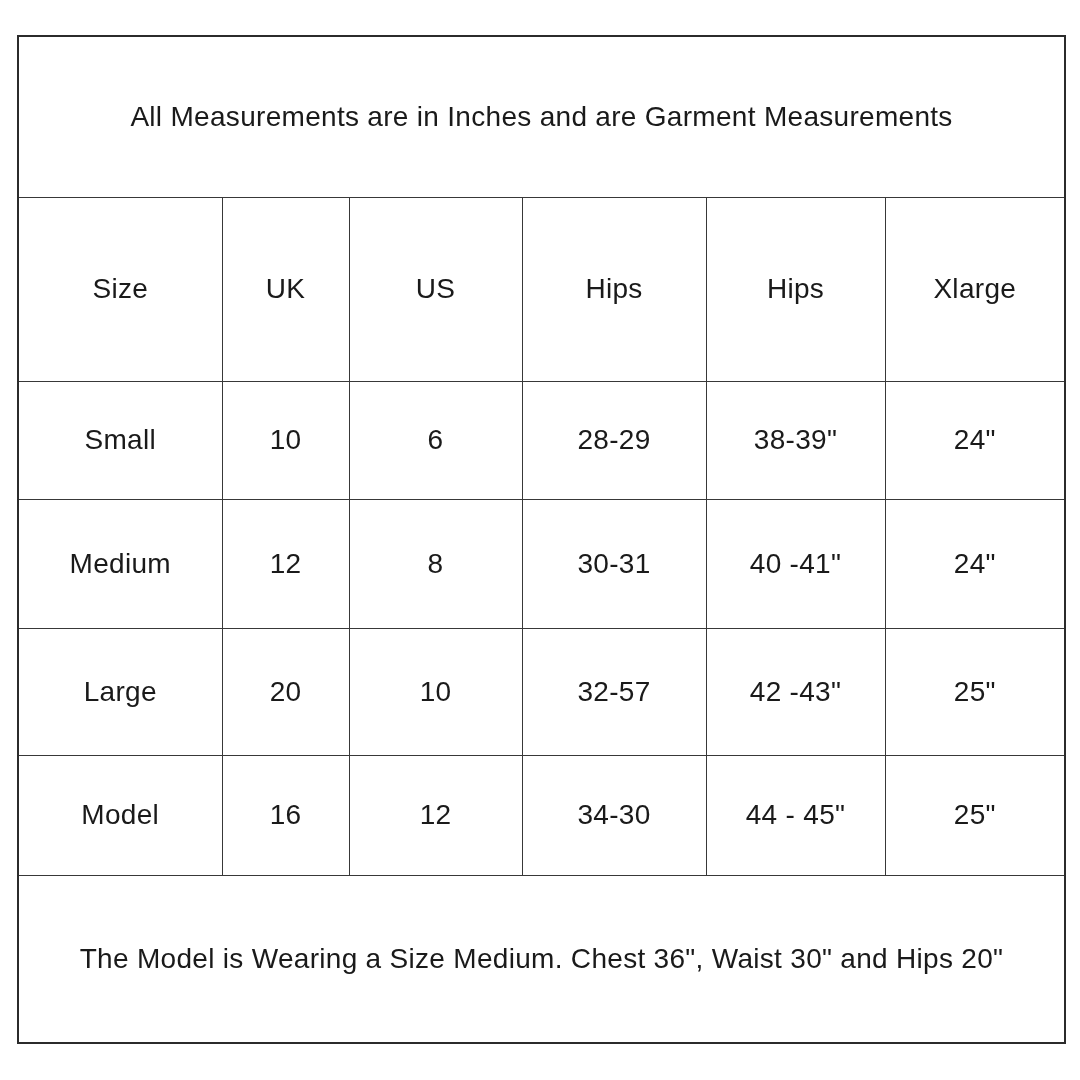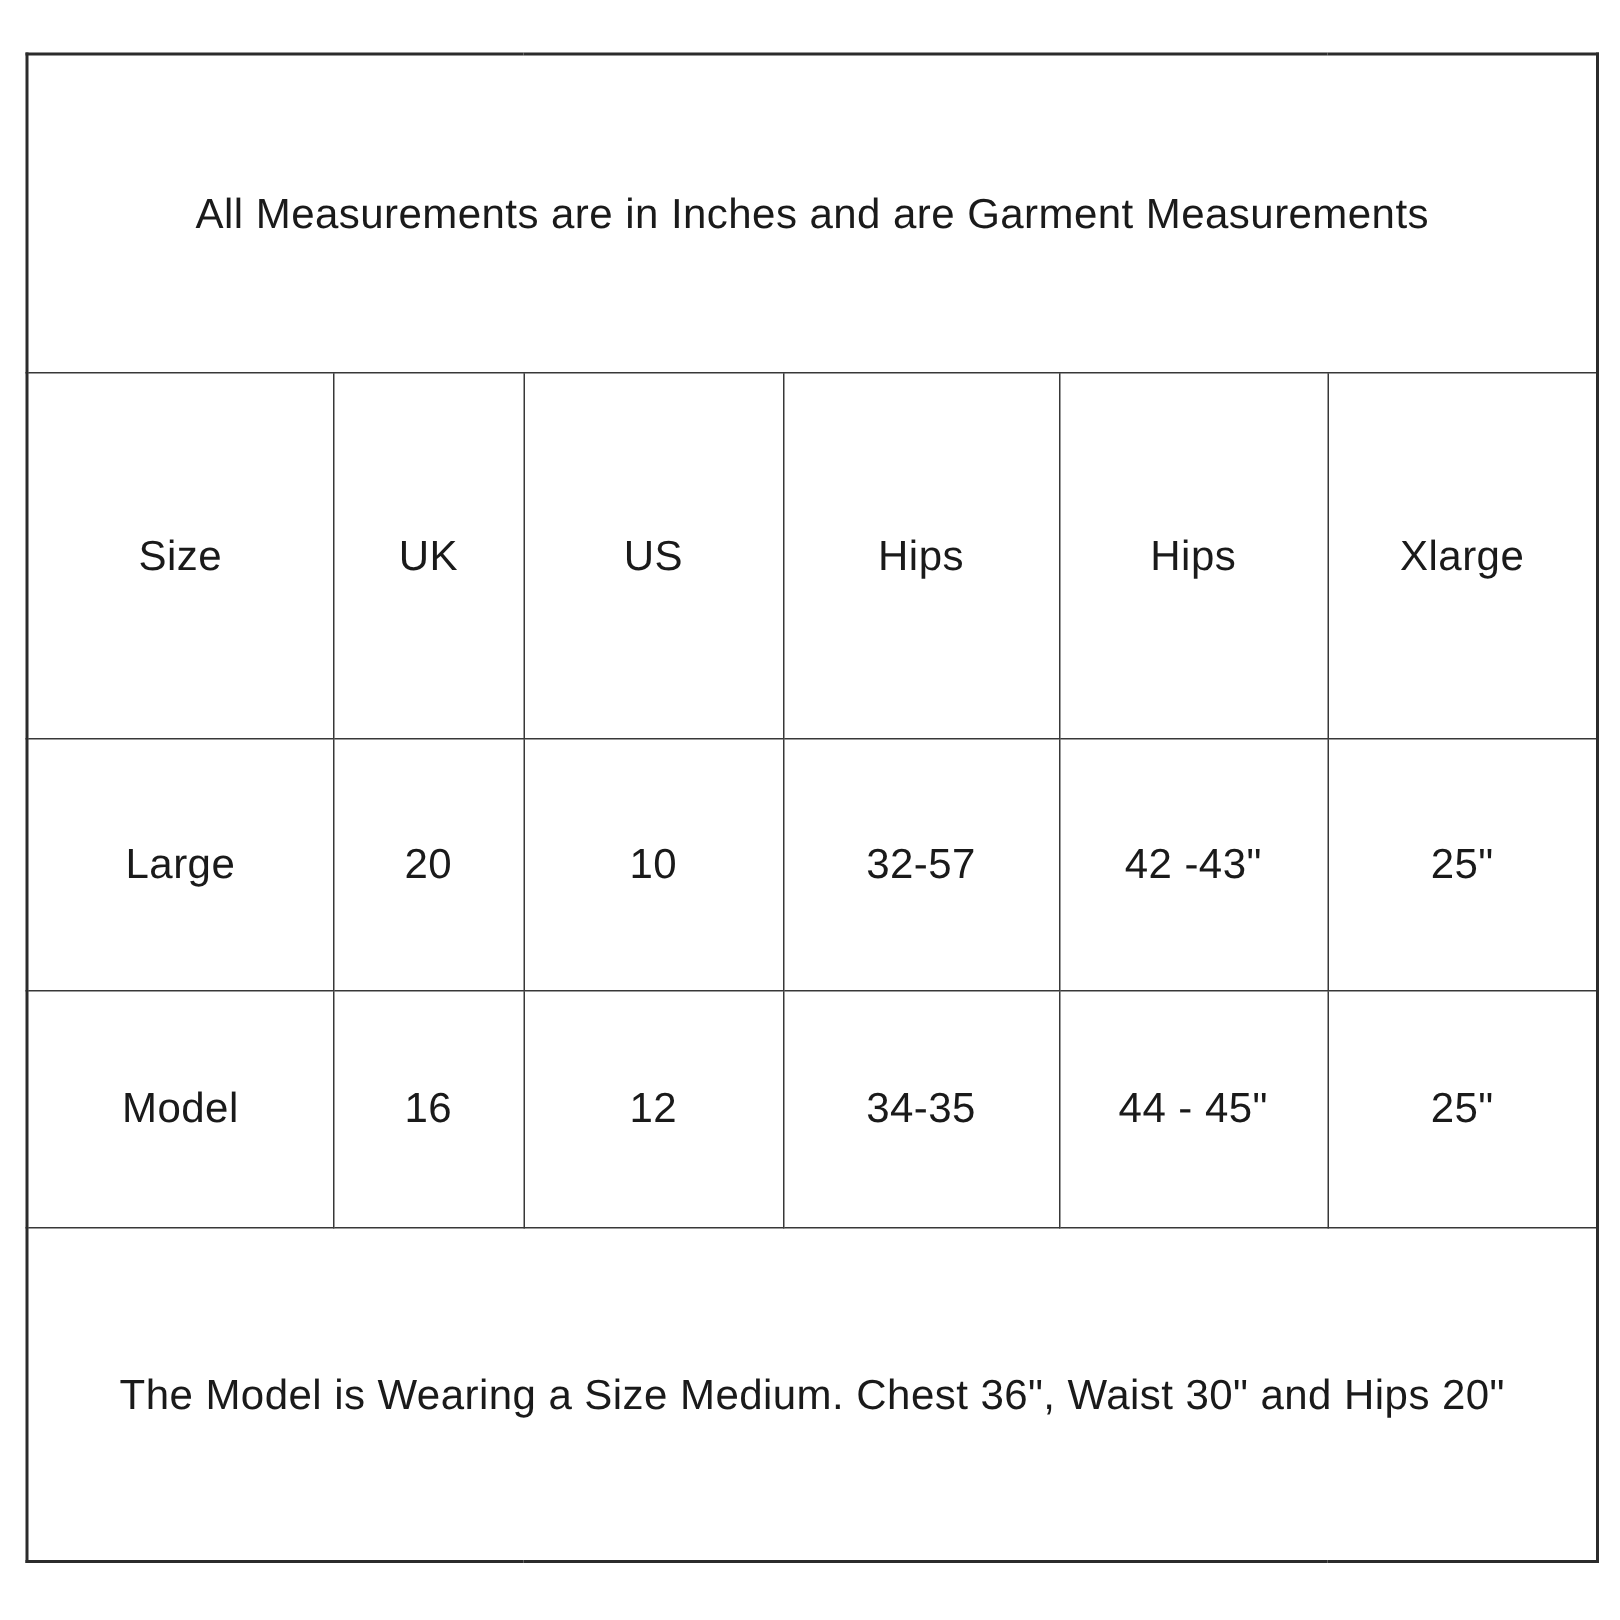--- a/index.html
+++ b/index.html
@@ -61,33 +61,49 @@
         <td colspan="6" class="title-cell">All Measurements are in Inches and are Garment Measurements</td>
       </tr>
       <tr style="height:184px">
         <td>Size</td>
         <td>UK</td>
         <td>US</td>
         <td>Hips</td>
         <td>Hips</td>
         <td>Xlarge</td>
       </tr>
+      <tr style="height:118px">
+        <td>Small</td>
+        <td>10</td>
+        <td>6</td>
+        <td>28-29</td>
+        <td>38-39"</td>
+        <td>24"</td>
+      </tr>
+      <tr style="height:129px">
+        <td>Medium</td>
+        <td>12</td>
+        <td>8</td>
+        <td>30-31</td>
+        <td>40 -41"</td>
+        <td>24"</td>
+      </tr>
       <tr style="height:127px">
         <td>Large</td>
         <td>20</td>
         <td>10</td>
         <td>32-57</td>
         <td>42 -43"</td>
         <td>25"</td>
       </tr>
       <tr style="height:120px">
         <td>Model</td>
         <td>16</td>
         <td>12</td>
-        <td>34-35</td>
+        <td>34-30</td>
         <td>44 - 45"</td>
         <td>25"</td>
       </tr>
       <tr style="height:168px">
         <td colspan="6" class="footer-cell">The Model is Wearing a Size Medium. Chest 36", Waist 30" and Hips 20"</td>
       </tr>
     </tbody>
   </table>
 </div>
 

